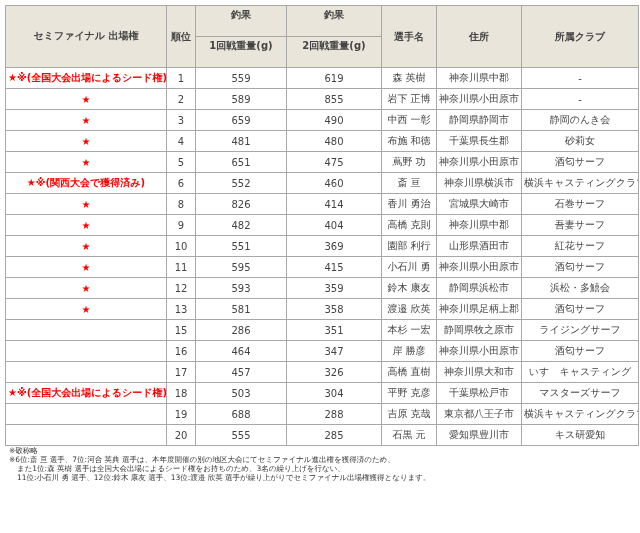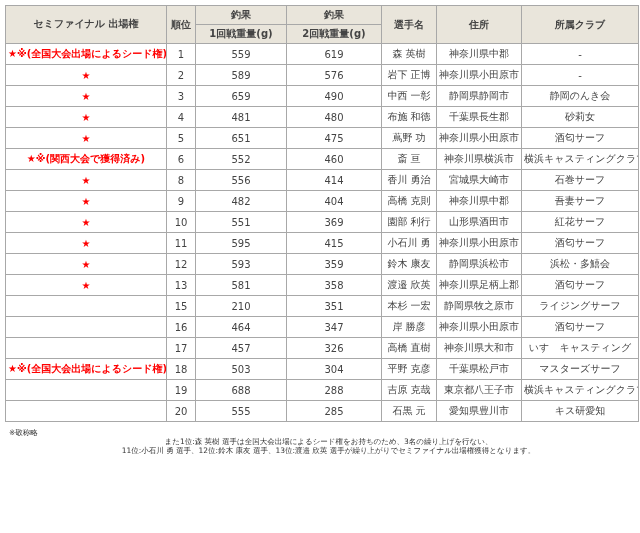--- a/index.html
+++ b/index.html
@@ -22,28 +22,28 @@
   table.results th,table.results td{
     border:1px solid var(--border,#a8a8a8);
     text-align:center;vertical-align:middle;
     padding:0 2px;overflow:hidden;white-space:nowrap;
   }
   thead th{
     background:var(--header-bg,#e9e5db);
     font-weight:bold;font-size:10px;height:30px;
   }
   th.two-line{white-space:pre-line;line-height:1.25;}
-  .split{display:flex;flex-direction:column;height:100%;justify-content:stretch;margin:0 -2px;}
+  .split{display:flex;flex-direction:column;height:100%;justify-content:stretch;margin:12px -2px;}
   .split .top{border-bottom:1px solid var(--border,#a8a8a8);padding:2px 0;flex:1;}
   .split .bottom{padding:2px 0;flex:1;}
   tbody td{height:20px;}
   td.c-qual{color:var(--accent-red,#f00);font-size:10px;font-weight:bold;}
-  .notes{margin-top:6px;font-size:7.5px;line-height:1.2;color:#333;padding-left:4px;}
+  .notes{font-size:7.5px;line-height:1.2;color:#333;padding-left:4px;}
   .notes div{white-space:nowrap;}
-  .notes .indent{padding-left:8px;text-align:center;}
+  .notes .indent{padding-left:8px;}
 </style>
 </head>
 <body>
 
 <div class="wrap">
   <table class="results">
     <colgroup>
       <col style="width:161px">
         <col style="width:29px">
         <col style="width:91px">
@@ -81,21 +81,21 @@
           <td class="c-num">559</td>
           <td class="c-num">619</td>
           <td class="c-player">森 英樹</td>
           <td class="c-addr">神奈川県中郡</td>
           <td class="c-club">-</td>
         </tr>
         <tr>
           <td class="c-qual">★</td>
           <td class="c-rank">2</td>
           <td class="c-num">589</td>
-          <td class="c-num">576</td>
+          <td class="c-num">855</td>
           <td class="c-player">岩下 正博</td>
           <td class="c-addr">神奈川県小田原市</td>
           <td class="c-club">-</td>
         </tr>
         <tr>
           <td class="c-qual">★</td>
           <td class="c-rank">3</td>
           <td class="c-num">659</td>
           <td class="c-num">490</td>
           <td class="c-player">中西 一彰</td>
@@ -125,21 +125,21 @@
           <td class="c-rank">6</td>
           <td class="c-num">552</td>
           <td class="c-num">460</td>
           <td class="c-player">斎 亘</td>
           <td class="c-addr">神奈川県横浜市</td>
           <td class="c-club">横浜キャスティングクラブ</td>
         </tr>
         <tr>
           <td class="c-qual">★</td>
           <td class="c-rank">8</td>
-          <td class="c-num">556</td>
+          <td class="c-num">826</td>
           <td class="c-num">414</td>
           <td class="c-player">香川 勇治</td>
           <td class="c-addr">宮城県大崎市</td>
           <td class="c-club">石巻サーフ</td>
         </tr>
         <tr>
           <td class="c-qual">★</td>
           <td class="c-rank">9</td>
           <td class="c-num">482</td>
           <td class="c-num">404</td>
@@ -179,21 +179,21 @@
           <td class="c-rank">13</td>
           <td class="c-num">581</td>
           <td class="c-num">358</td>
           <td class="c-player">渡邉 欣英</td>
           <td class="c-addr">神奈川県足柄上郡</td>
           <td class="c-club">酒匂サーフ</td>
         </tr>
         <tr>
           <td class="c-qual"></td>
           <td class="c-rank">15</td>
-          <td class="c-num">210</td>
+          <td class="c-num">286</td>
           <td class="c-num">351</td>
           <td class="c-player">本杉 一宏</td>
           <td class="c-addr">静岡県牧之原市</td>
           <td class="c-club">ライジングサーフ</td>
         </tr>
         <tr>
           <td class="c-qual"></td>
           <td class="c-rank">16</td>
           <td class="c-num">464</td>
           <td class="c-num">347</td>
@@ -235,16 +235,17 @@
           <td class="c-num">285</td>
           <td class="c-player">石黒 元</td>
           <td class="c-addr">愛知県豊川市</td>
           <td class="c-club">キス研愛知</td>
         </tr>
       </tbody>
   </table>
 
   <div class="notes">
     <div>※敬称略</div>
+    <div>※6位:斎 亘 選手、7位:河合 英典 選手は、本年度開催の別の地区大会にてセミファイナル進出権を獲得済のため、</div>
     <div class="indent">また1位:森 英樹 選手は全国大会出場によるシード権をお持ちのため、3名の繰り上げを行ない、</div>
     <div class="indent">11位:小石川 勇 選手、12位:鈴木 康友 選手、13位:渡邉 欣英 選手が繰り上がりでセミファイナル出場権獲得となります。</div>
   </div>
 </div>
 
 </body></html>

